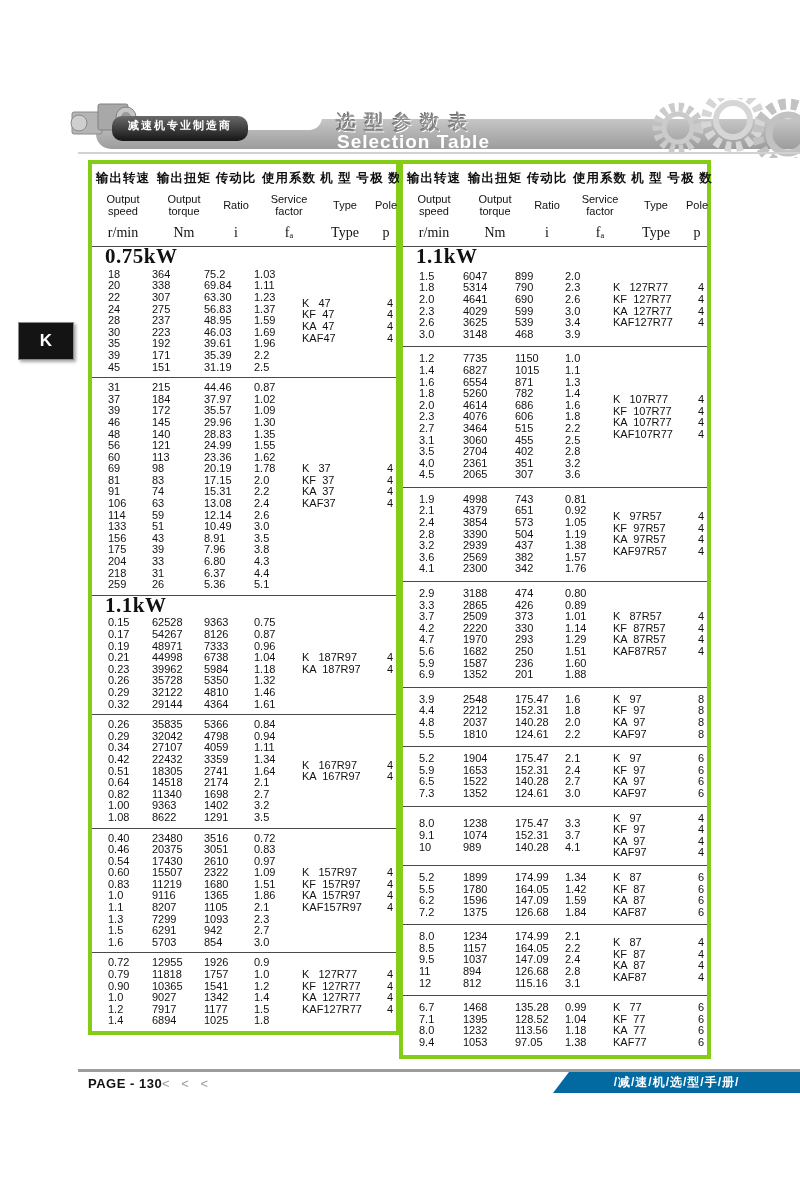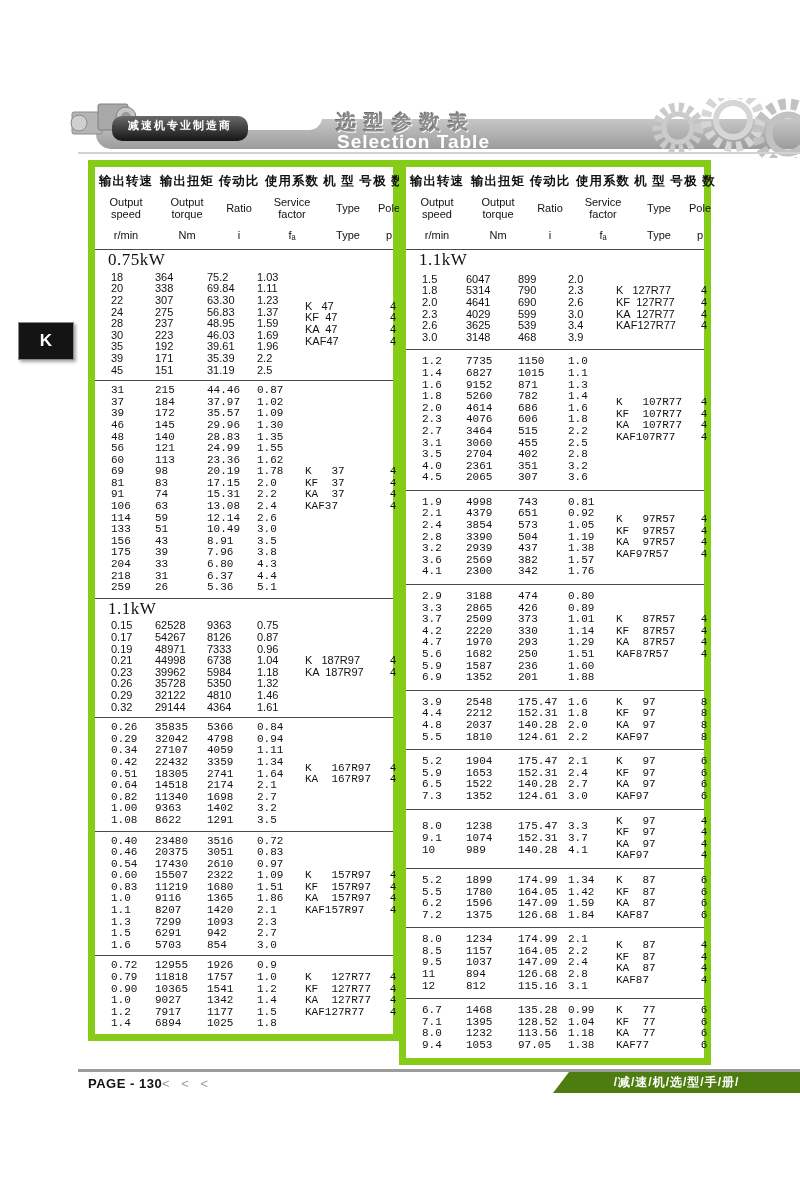--- a/index.html
+++ b/index.html
@@ -9,63 +9,63 @@
   
   .band{position:absolute;left:96px;top:119px;width:704px;height:30px;
         background:linear-gradient(180deg,#c6c6c6,#9c9c9c);
         border-top-left-radius:15px;border-bottom-left-radius:15px;}
   .gears{position:absolute;right:0;top:98px;}
   .blob{position:absolute;left:86px;top:104px;width:236px;height:26px;background:#fff;border-radius:13px;}
   .badge{position:absolute;left:112px;top:116px;height:25px;line-height:19px;padding:0 16px;
          background:linear-gradient(180deg,#6a6a6a,#151515);border-radius:10px;
          color:#fff;font-size:11px;font-weight:bold;letter-spacing:2px;}
   .gearbox{position:absolute;left:68px;top:96px;}
-  .title-cn{position:absolute;left:336px;top:109px;font-size:20px;font-weight:bold;letter-spacing:8px;
+  .title-cn{position:absolute;left:336px;top:109px;font-size:20px;font-weight:normal;letter-spacing:8px;
             color:#8d8d8d;text-shadow:1px 1px 0 #ffffff,-1px -1px 0 #707070;}
   .title-en{position:absolute;left:337px;top:131px;font-size:19px;font-weight:bold;color:#fff;letter-spacing:1px;}
   .hdr-rule{position:absolute;left:78px;top:152px;width:722px;height:2px;background:#d2d2d2;}
 
   
   .ktab{position:absolute;left:18px;top:322px;width:54px;height:36px;background:#141414;
         border:1px solid #8a8a8a;box-shadow:2px 2px 3px rgba(0,0,0,.35);
         color:#fff;font-size:17px;font-weight:bold;display:flex;align-items:center;justify-content:center;}
 
   
   .tablewrap{position:absolute;left:88px;top:160px;width:624px;display:flex;align-items:flex-start;
              font-size:11px;line-height:11.6px;}
-  .colhalf{width:312px;box-sizing:border-box;border:7px solid #84cc16;background:#fff;}
+  .colhalf{width:312px;box-sizing:border-box;border:4px solid #84cc16;background:#fff;}
   .colhalf.right{margin-left:-1px;}
 
   .thead{border-bottom:1px solid #4a4a4a;padding:7px 0 6px;}
   .hrow{display:grid;grid-template-columns:62px 60px 44px 62px 50px 32px;text-align:center;}
   .hrow.cn{font-weight:bold;font-size:12.5px;letter-spacing:1px;padding:2px 0 3px;}
   .hrow.en{font-size:11px;padding:3px 0;}
   .hrow.en .hcell{display:flex;align-items:center;justify-content:center;min-height:28px;line-height:12px;}
-  .hrow.units{font-size:11px;padding:5px 0 2px;}
-
-  .sectitle{font-family:"Liberation Serif",serif;font-size:17px;font-weight:normal;
+  .hrow.units{font-size:14px;padding:5px 0 2px;font-family:Liberation Serif, serif;}
+
+  .sectitle{font-family:"Liberation Serif",serif;font-size:21px;font-weight:bold;
             padding:4px 0 2px 13px;letter-spacing:.5px;}
   .section{border-top:1px solid #4a4a4a;}
   .colbody .section:first-child{border-top:none;}
   .block{display:flex;padding:4px 0;}
-  .block + .block{border-top:1px solid #4a4a4a;font-family:Liberation Mono, monospace;}
+  .block + .block{border-top:1px solid #4a4a4a;}
   .colhalf.right .block{padding:6px 0;}
 
   .nums{display:grid;grid-template-columns:44px 52px 50px 40px;padding-left:16px;align-content:center;}
   .num{white-space:nowrap;}
   .types{flex:1;display:flex;flex-direction:column;justify-content:center;padding-left:8px;}
   .typerow{display:flex;}
   .typerow .t{white-space:pre;width:76px;}
   .typerow .p{width:24px;text-align:center;}
 
   
   .footrule{position:absolute;left:78px;top:1069px;width:722px;height:3px;background:#9c9c9c;}
   .pageno{position:absolute;left:88px;top:1076px;font-size:13px;font-weight:bold;letter-spacing:.5px;}
   .arrows{position:absolute;left:162px;top:1076px;font-size:13px;color:#9a9a9a;letter-spacing:4px;}
-  .footband{position:absolute;left:553px;top:1072px;width:247px;height:21px;background:#4d7c0f;
+  .footband{position:absolute;left:553px;top:1072px;width:247px;height:21px;background:#0369a1;
             clip-path:polygon(16px 0,100% 0,100% 100%,0 100%);
             color:#fff;font-size:12px;font-weight:bold;display:flex;align-items:center;justify-content:center;
             letter-spacing:1px;}
 </style>
 </head>
 <body>
 
 <div class="page">
 
   <div class="band"></div>
@@ -402,21 +402,21 @@
                 <div class="num">0.83</div>
                 <div class="num">11219</div>
                 <div class="num">1680</div>
                 <div class="num">1.51</div>
                 <div class="num">1.0</div>
                 <div class="num">9116</div>
                 <div class="num">1365</div>
                 <div class="num">1.86</div>
                 <div class="num">1.1</div>
                 <div class="num">8207</div>
-                <div class="num">1420</div>
+                <div class="num">1105</div>
                 <div class="num">2.1</div>
                 <div class="num">1.3</div>
                 <div class="num">7299</div>
                 <div class="num">1093</div>
                 <div class="num">2.3</div>
                 <div class="num">1.5</div>
                 <div class="num">6291</div>
                 <div class="num">942</div>
                 <div class="num">2.7</div>
                 <div class="num">1.6</div>
@@ -573,21 +573,21 @@
               <div class="nums">
                 <div class="num">1.2</div>
                 <div class="num">7735</div>
                 <div class="num">1150</div>
                 <div class="num">1.0</div>
                 <div class="num">1.4</div>
                 <div class="num">6827</div>
                 <div class="num">1015</div>
                 <div class="num">1.1</div>
                 <div class="num">1.6</div>
-                <div class="num">9152</div>
+                <div class="num">6554</div>
                 <div class="num">871</div>
                 <div class="num">1.3</div>
                 <div class="num">1.8</div>
                 <div class="num">5260</div>
                 <div class="num">782</div>
                 <div class="num">1.4</div>
                 <div class="num">2.0</div>
                 <div class="num">4614</div>
                 <div class="num">686</div>
                 <div class="num">1.6</div>

